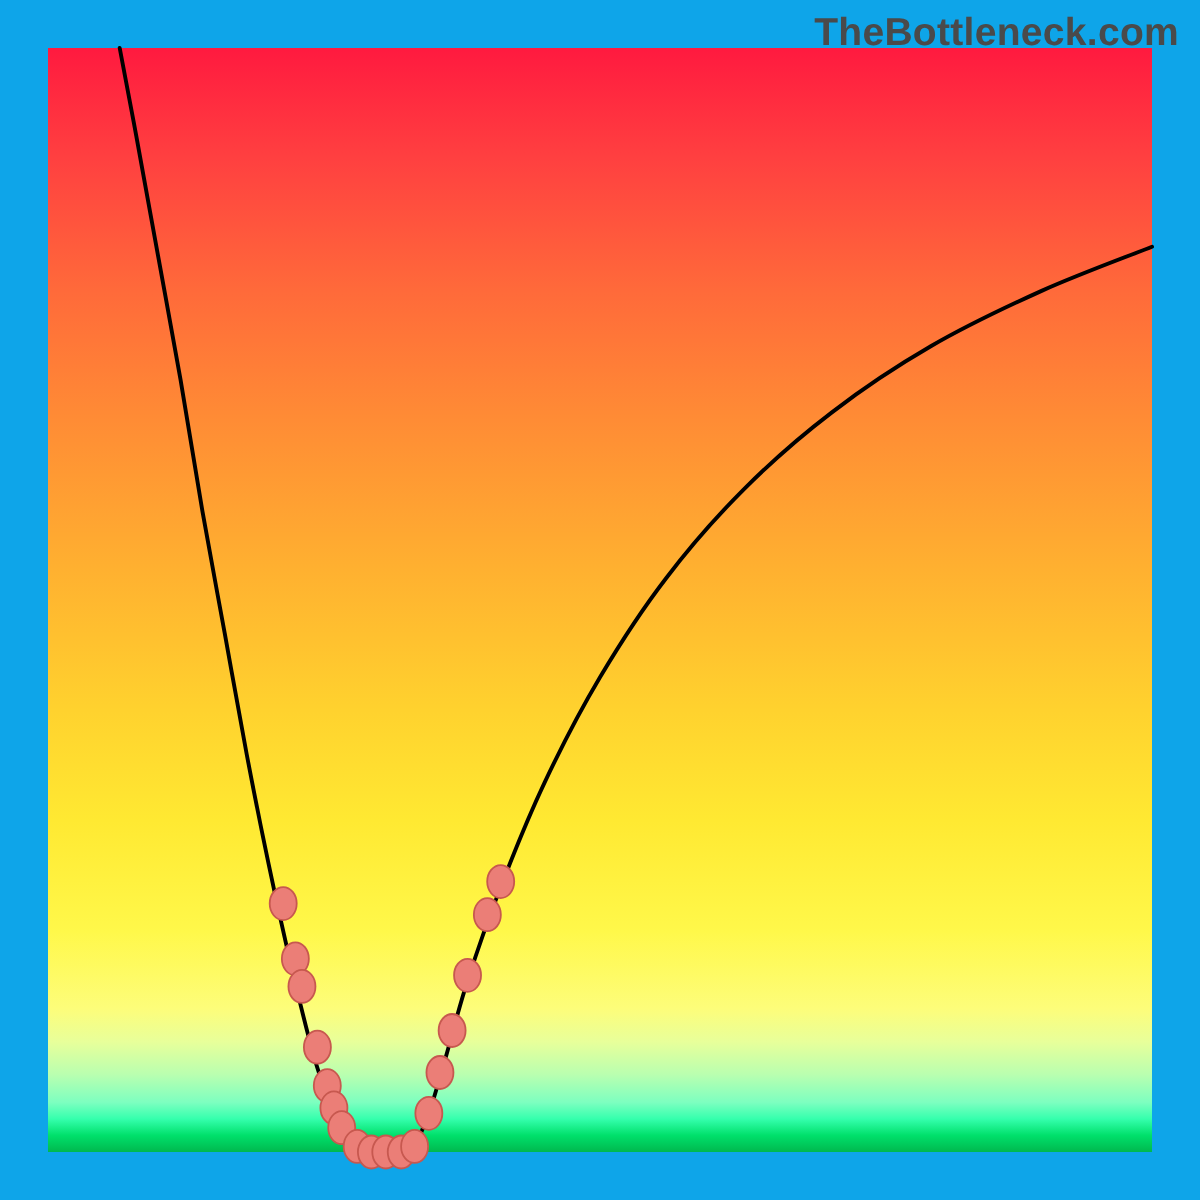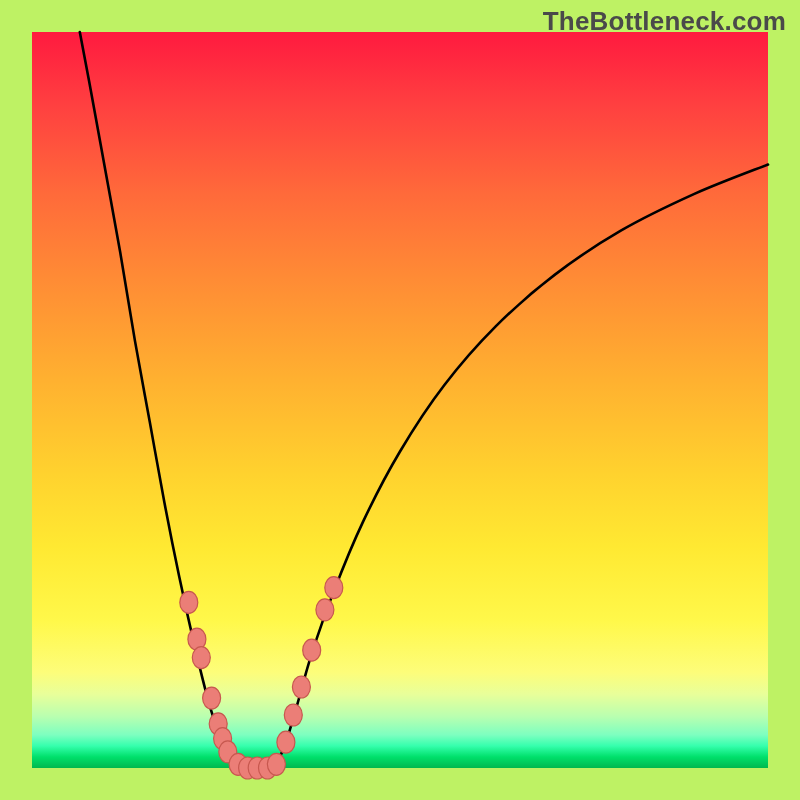--- a/index.html
+++ b/index.html
@@ -10,21 +10,21 @@
     overflow: hidden;
     background: #000;
     font-family: Arial, Helvetica, sans-serif;
   }
   .frame {
     position: absolute;
     left: 0;
     top: 0;
     width: 800px;
     height: 800px;
-    background: #bef264;
+    background: #0ea5e9;
   }
   .plot {
     position: absolute;
     left: 32px;
     top: 32px;
     width: 736px;
     height: 736px;
     background: linear-gradient(to bottom,
       #ff1a3f 0%,
       #ff4040 10%,

